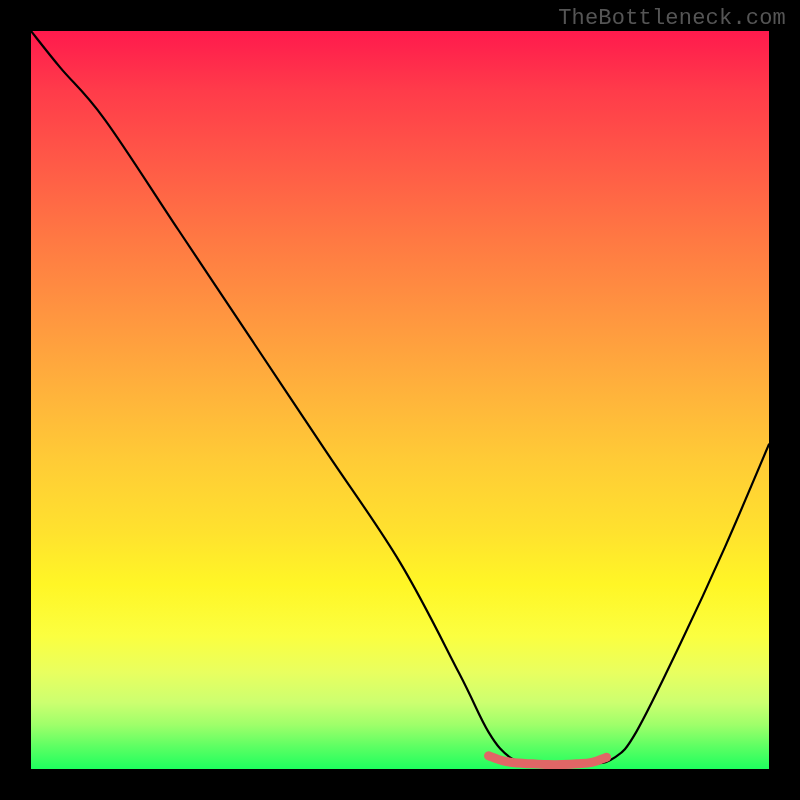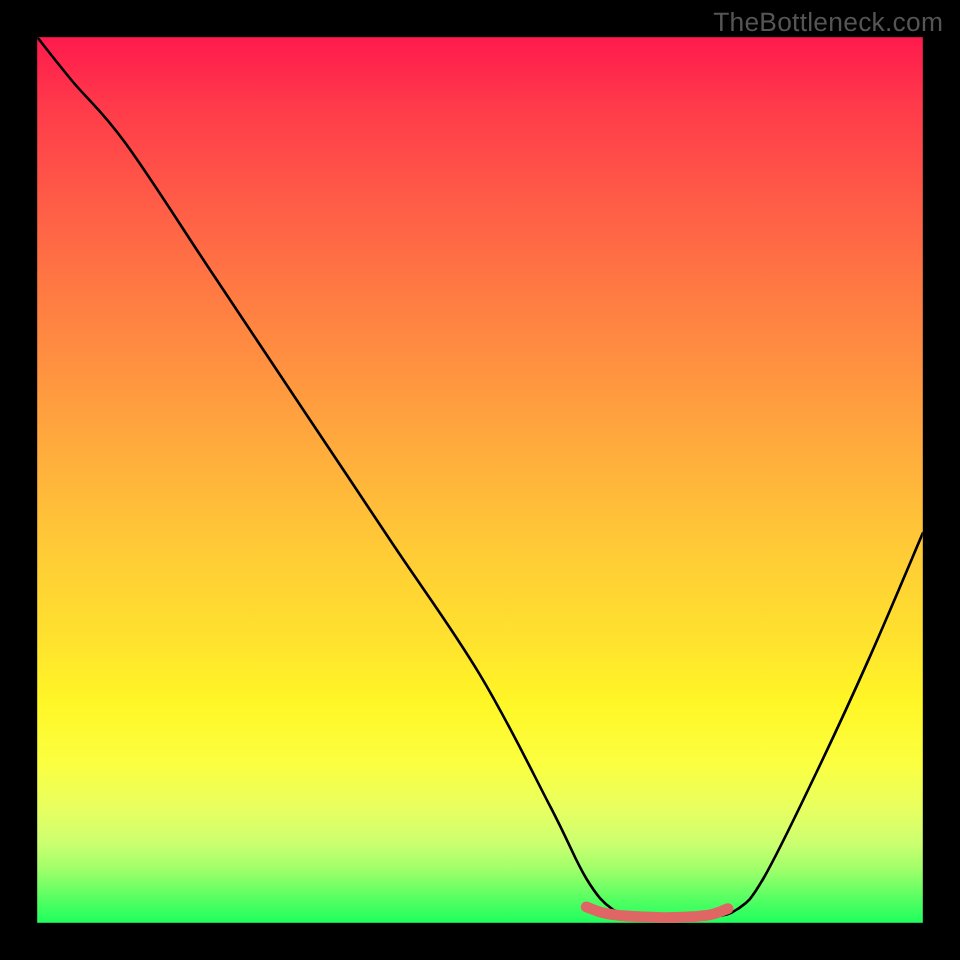--- a/index.html
+++ b/index.html
@@ -13,20 +13,21 @@
   }
   .watermark {
     position: absolute;
     top: 6px;
     right: 14px;
     color: #555;
     font-size: 22px;
     font-weight: 500;
     z-index: 10;
     letter-spacing: 0.2px;
+    font-family: Liberation Mono, monospace;
   }
   .plot-area {
     position: absolute;
     left: 31px;
     top: 31px;
     width: 738px;
     height: 738px;
   }
   .gradient-bg {
     position: absolute;

